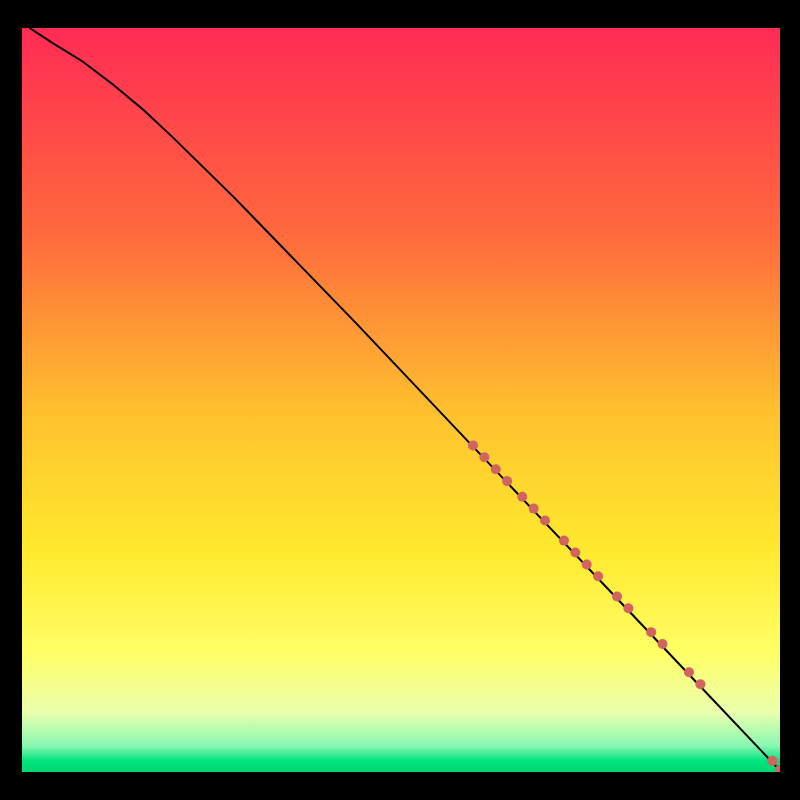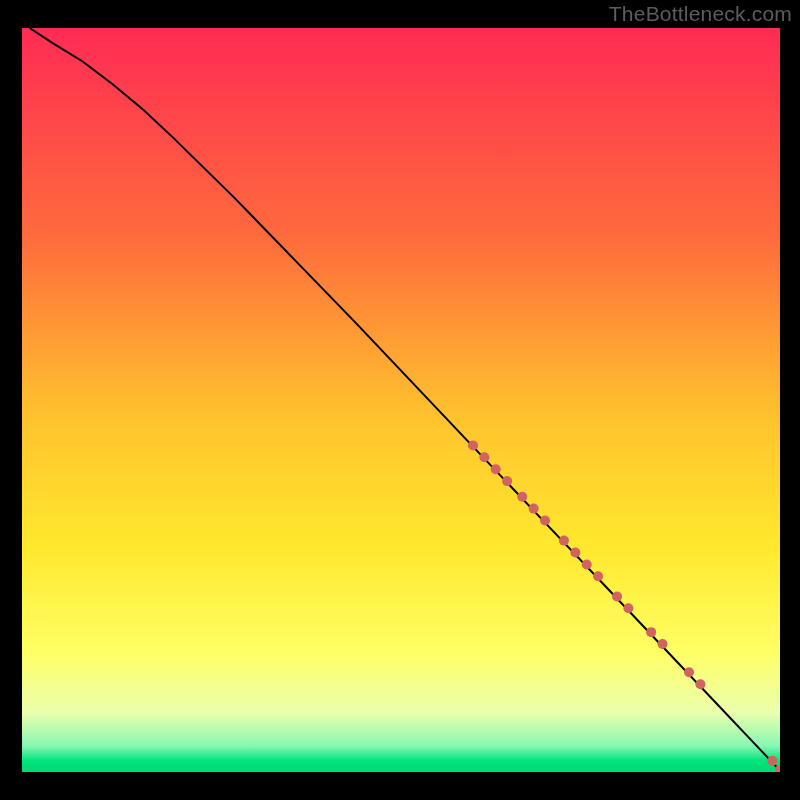--- a/index.html
+++ b/index.html
@@ -26,21 +26,20 @@
     top: 28px;
     width: 758px;
     height: 744px;
   }
   .plot svg { display: block; }
 </style>
 </head>
 <body>
 
 <div class="stage">
-  <div class="watermark">TheBottleneck.com</div>
 
   <div class="plot">
     <svg id="chart-svg" width="758" height="744" viewBox="0 0 758 744" xmlns="http://www.w3.org/2000/svg">
       <defs>
         <linearGradient id="bg-grad" x1="0" y1="0" x2="0" y2="1">
             <stop offset="0.00%" stop-color="#ff2b54"></stop>
             <stop offset="28.00%" stop-color="#ff6b3d"></stop>
             <stop offset="52.00%" stop-color="#ffc22e"></stop>
             <stop offset="70.00%" stop-color="#ffe92e"></stop>
             <stop offset="84.00%" stop-color="#ffff66"></stop>

